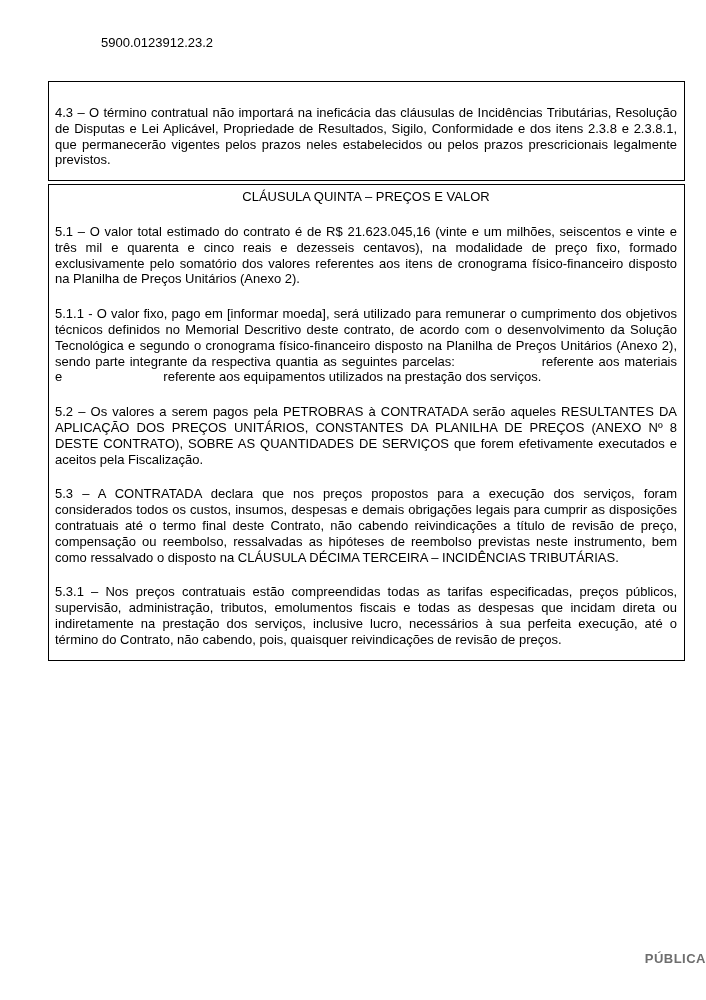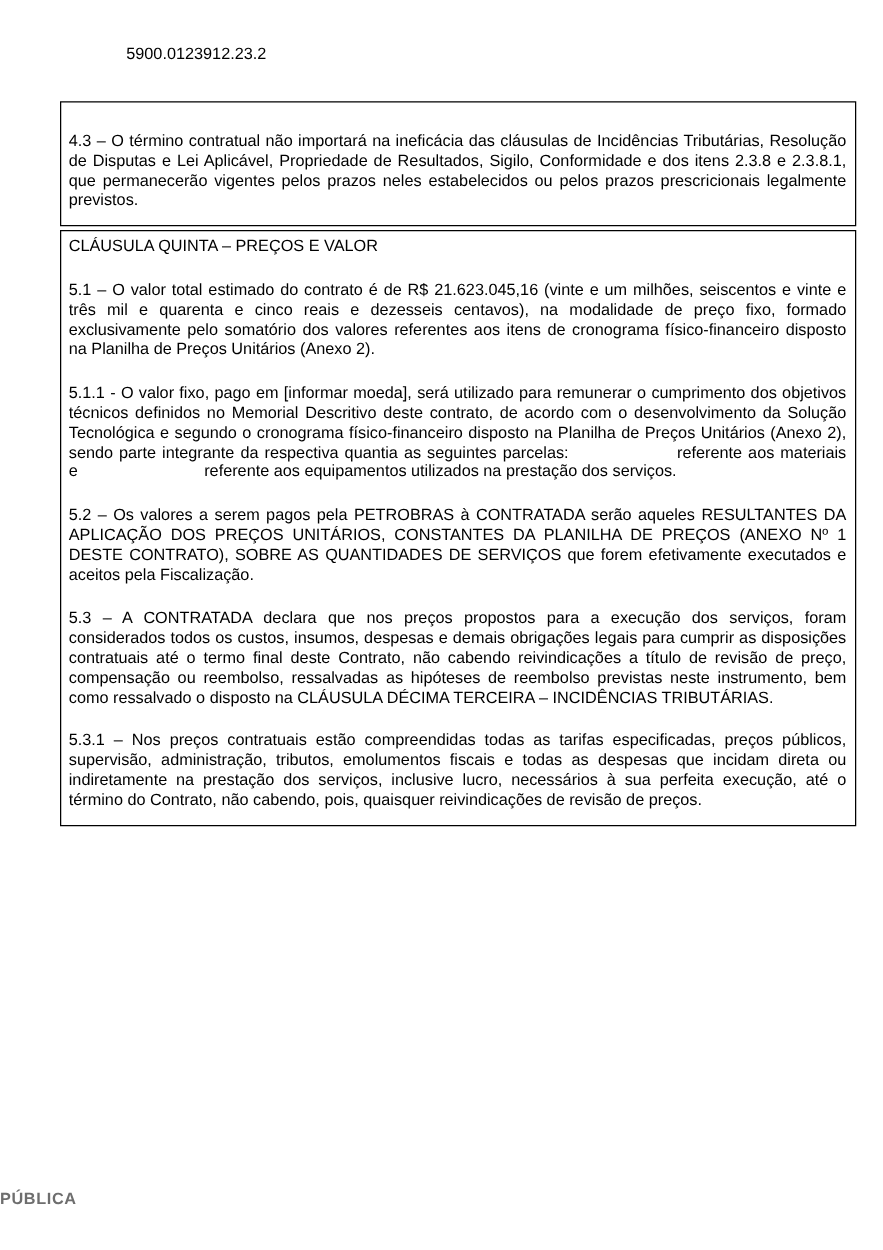--- a/index.html
+++ b/index.html
@@ -46,32 +46,32 @@
   .sect p {
     margin: 19px 0 0 0;
     font-size: 13px;
     line-height: 15.8px;
     text-align: justify;
   }
   .sect p.first {
     margin-top: 0;
   }
   .sect p.heading {
-    text-align: left;
+    text-align: center;
   }
   .sect.sect-last {
     padding-top: 24px;
     padding-bottom: 13px;
   }
   .footer-label {
     position: absolute;
     left: 0;
     top: 951px;
     width: 706px;
-    text-align: left;
+    text-align: right;
     font-size: 13px;
     font-weight: bold;
     letter-spacing: 0.5px;
     color: #6e6e6e;
   }
 </style>
 </head>
 <body>
 
 <div class="page">
@@ -81,21 +81,21 @@
   <div class="doc-table">
 
     <section class="sect">
       <p>4.3 – O término contratual não importará na ineficácia das cláusulas de Incidências Tributárias, Resolução de Disputas e Lei Aplicável, Propriedade de Resultados, Sigilo, Conformidade e dos itens 2.3.8 e 2.3.8.1, que permanecerão vigentes pelos prazos neles estabelecidos ou pelos prazos prescricionais legalmente previstos.</p>
     </section>
 
     <section class="sect">
       <p class="first heading">CLÁUSULA QUINTA – PREÇOS E VALOR</p>
       <p>5.1 – O valor total estimado do contrato é de R$ 21.623.045,16 (vinte e um milhões, seiscentos e vinte e três mil e quarenta e cinco reais e dezesseis centavos), na modalidade de preço fixo, formado exclusivamente pelo somatório dos valores referentes aos itens de cronograma físico-financeiro disposto na Planilha de Preços Unitários (Anexo 2).</p>
       <p>5.1.1 - O valor fixo, pago em [informar moeda], será utilizado para remunerar o cumprimento dos objetivos técnicos definidos no Memorial Descritivo deste contrato, de acordo com o desenvolvimento da Solução Tecnológica e segundo o cronograma físico-financeiro disposto na Planilha de Preços Unitários (Anexo 2), sendo parte integrante da respectiva quantia as seguintes parcelas:&nbsp;&nbsp;&nbsp;&nbsp;&nbsp;&nbsp;&nbsp;&nbsp;&nbsp;&nbsp;&nbsp;&nbsp;&nbsp;&nbsp;&nbsp;&nbsp;&nbsp;&nbsp;referente aos materiais e&nbsp;&nbsp;&nbsp;&nbsp;&nbsp;&nbsp;&nbsp;&nbsp;&nbsp;&nbsp;&nbsp;&nbsp;&nbsp;&nbsp;&nbsp;&nbsp;&nbsp;&nbsp;&nbsp;&nbsp;&nbsp;&nbsp;&nbsp;&nbsp;&nbsp;&nbsp;&nbsp;&nbsp;referente aos equipamentos utilizados na prestação dos serviços.</p>
-      <p>5.2 – Os valores a serem pagos pela PETROBRAS à CONTRATADA serão aqueles RESULTANTES DA APLICAÇÃO DOS PREÇOS UNITÁRIOS, CONSTANTES DA PLANILHA DE PREÇOS (ANEXO Nº 1 DESTE CONTRATO), SOBRE AS QUANTIDADES DE SERVIÇOS que forem efetivamente executados e aceitos pela Fiscalização.</p>
+      <p>5.2 – Os valores a serem pagos pela PETROBRAS à CONTRATADA serão aqueles RESULTANTES DA APLICAÇÃO DOS PREÇOS UNITÁRIOS, CONSTANTES DA PLANILHA DE PREÇOS (ANEXO Nº 8 DESTE CONTRATO), SOBRE AS QUANTIDADES DE SERVIÇOS que forem efetivamente executados e aceitos pela Fiscalização.</p>
       <p>5.3 – A CONTRATADA declara que nos preços propostos para a execução dos serviços, foram considerados todos os custos, insumos, despesas e demais obrigações legais para cumprir as disposições contratuais até o termo final deste Contrato, não cabendo reivindicações a título de revisão de preço, compensação ou reembolso, ressalvadas as hipóteses de reembolso previstas neste instrumento, bem como ressalvado o disposto na CLÁUSULA DÉCIMA TERCEIRA – INCIDÊNCIAS TRIBUTÁRIAS.</p>
       <p>5.3.1 – Nos preços contratuais estão compreendidas todas as tarifas especificadas, preços públicos, supervisão, administração, tributos, emolumentos fiscais e todas as despesas que incidam direta ou indiretamente na prestação dos serviços, inclusive lucro, necessários à sua perfeita execução, até o término do Contrato, não cabendo, pois, quaisquer reivindicações de revisão de preços.</p>
     </section>
 
 
   </div>
 
   <div class="footer-label">PÚBLICA</div>
 
 </div>

